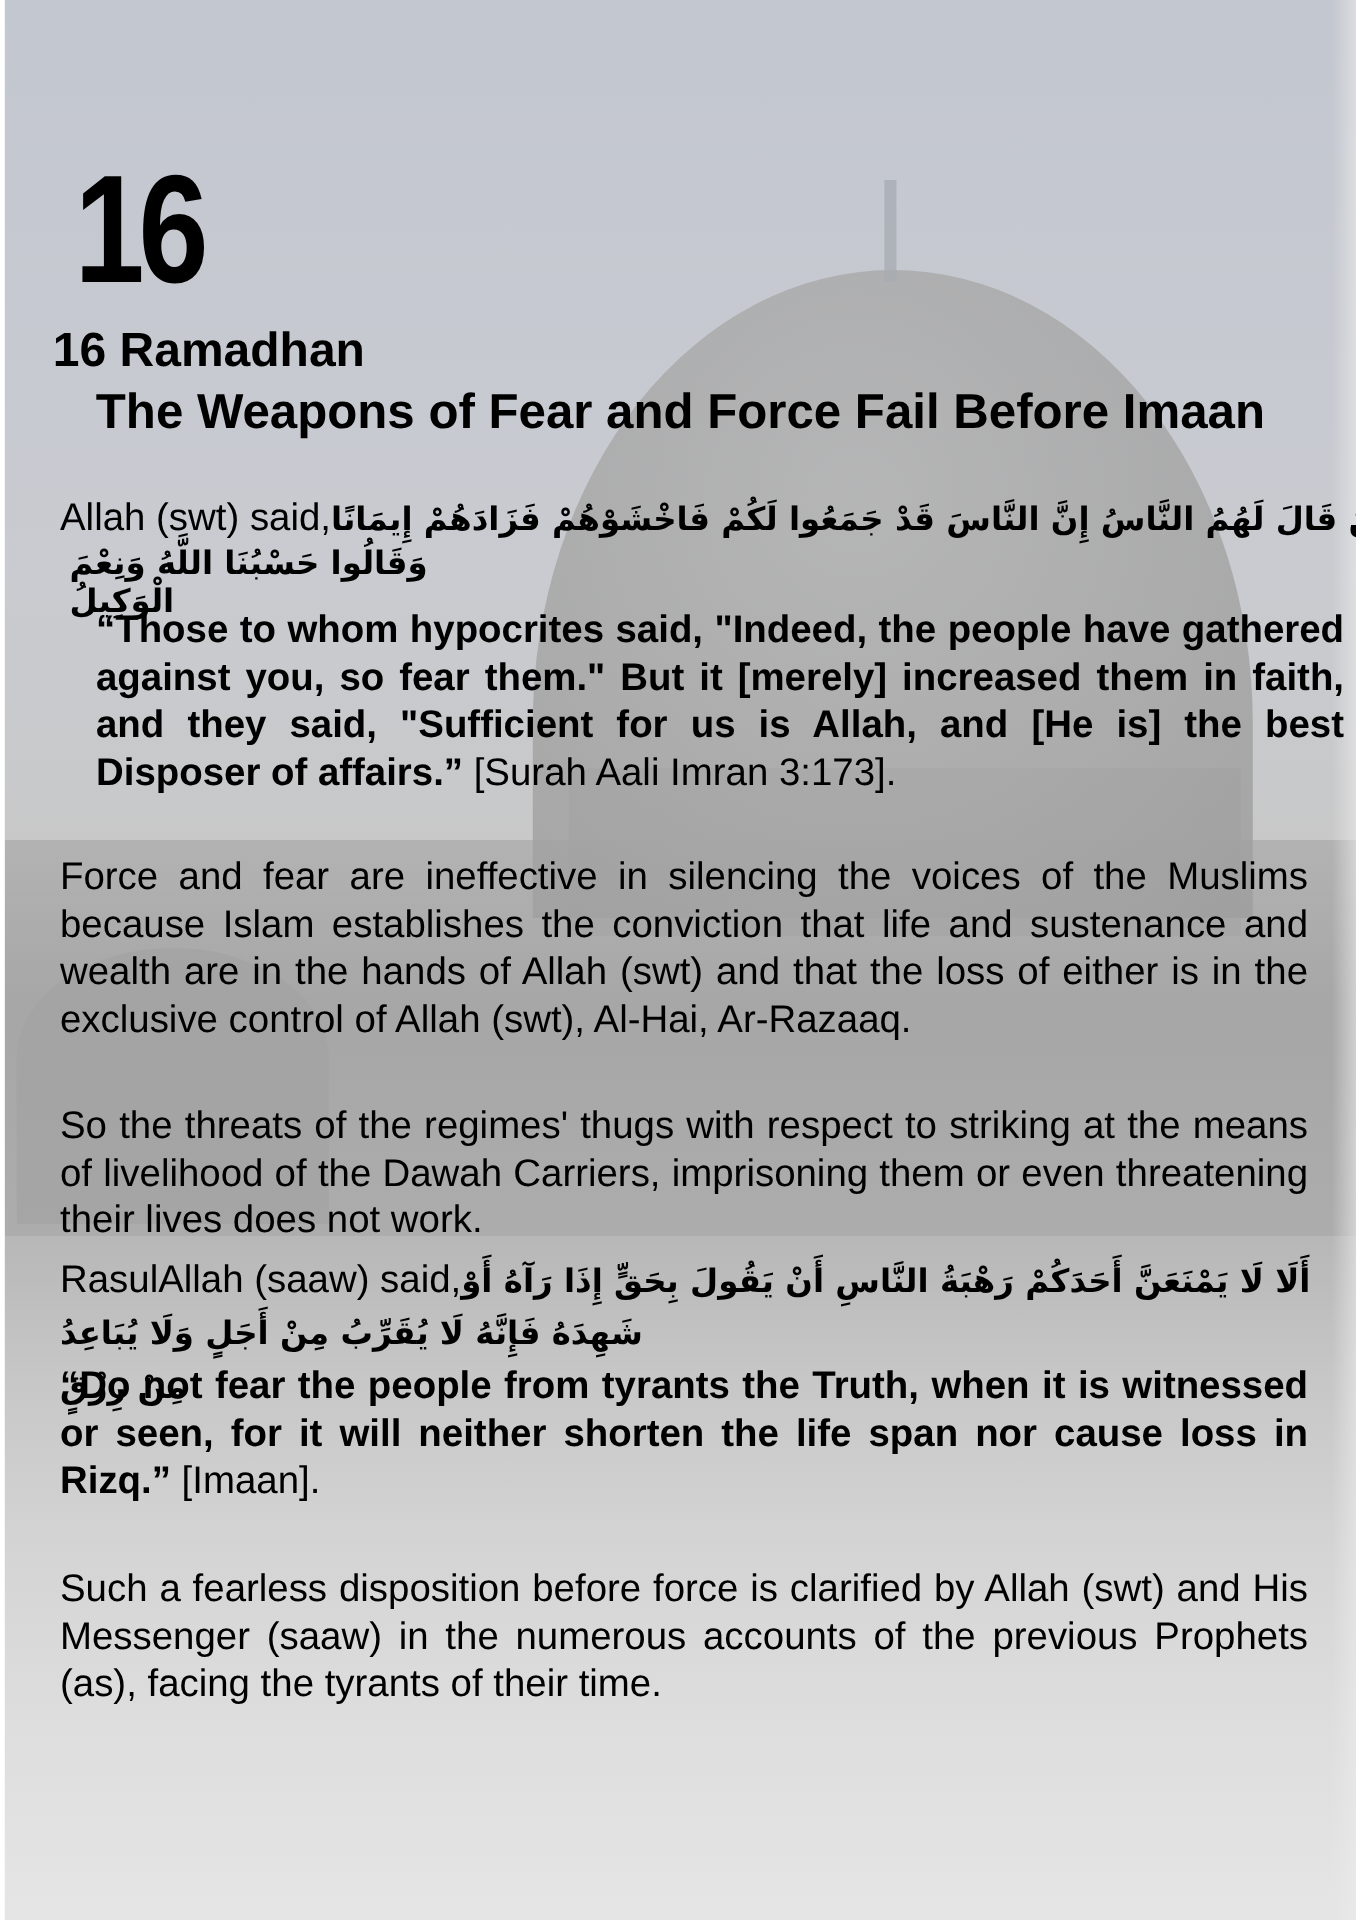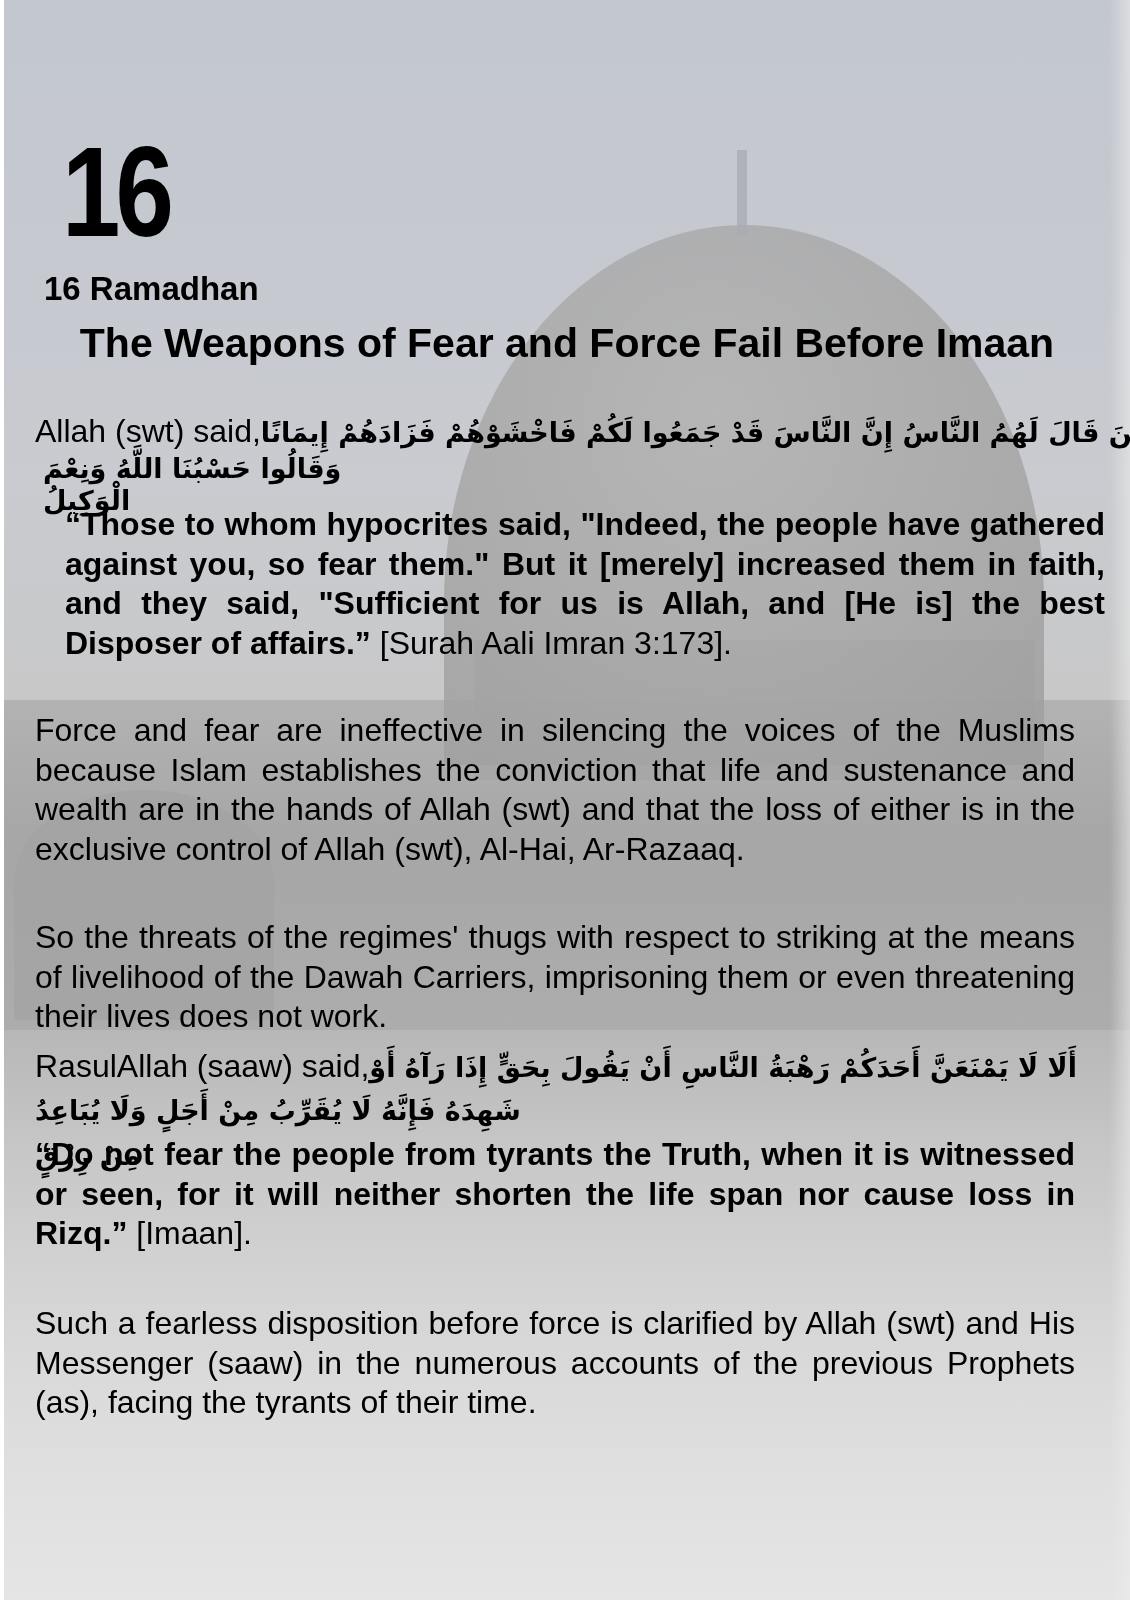--- a/index.html
+++ b/index.html
@@ -44,28 +44,28 @@
     font-size: 128px; line-height: 1; letter-spacing: -6px;
     transform: scaleX(0.82); transform-origin: left top;
   }
   .basmala {
     position: absolute; left: 350px; top: 192px; width: 400px;
     font-family: "DejaVu Sans", sans-serif; font-size: 44px; line-height: 1.2;
     direction: rtl; text-align: center;
   }
   .date-label {
     position: absolute; left: 40px; top: 270px;
-    font-family: "Liberation Sans", sans-serif; font-weight: bold; font-size: 33px;
+    font-family: "Liberation Sans", sans-serif; font-weight: bold; font-size: 40px;
   }
   .title {
     position: absolute; left: 0; top: 320px; width: 1126px; text-align: center;
     font-family: "Liberation Sans", sans-serif; font-weight: bold; font-size: 41px;
   }
   .block {
-    position: absolute; left: 31px; width: 1040px;
+    position: absolute; left: 46px; width: 1040px;
     font-family: "Liberation Sans", sans-serif; font-size: 32px; line-height: 39.5px;
     text-align: justify; text-align-last: left;
   }
   .bold { font-weight: bold; }
   .arabic-inline {
     font-family: "DejaVu Sans", sans-serif; font-weight: bold; font-size: 27px;
     direction: rtl; unicode-bidi: isolate;
   }
   .intro-line { display: flex; justify-content: space-between; align-items: baseline; white-space: nowrap; }
   .arabic-cont-1 { display: block; font-family: "DejaVu Sans", sans-serif; font-weight: bold; font-size: 27px; line-height: 32px; direction: rtl; text-align: left; width: 330px; margin-left: 8px; }

